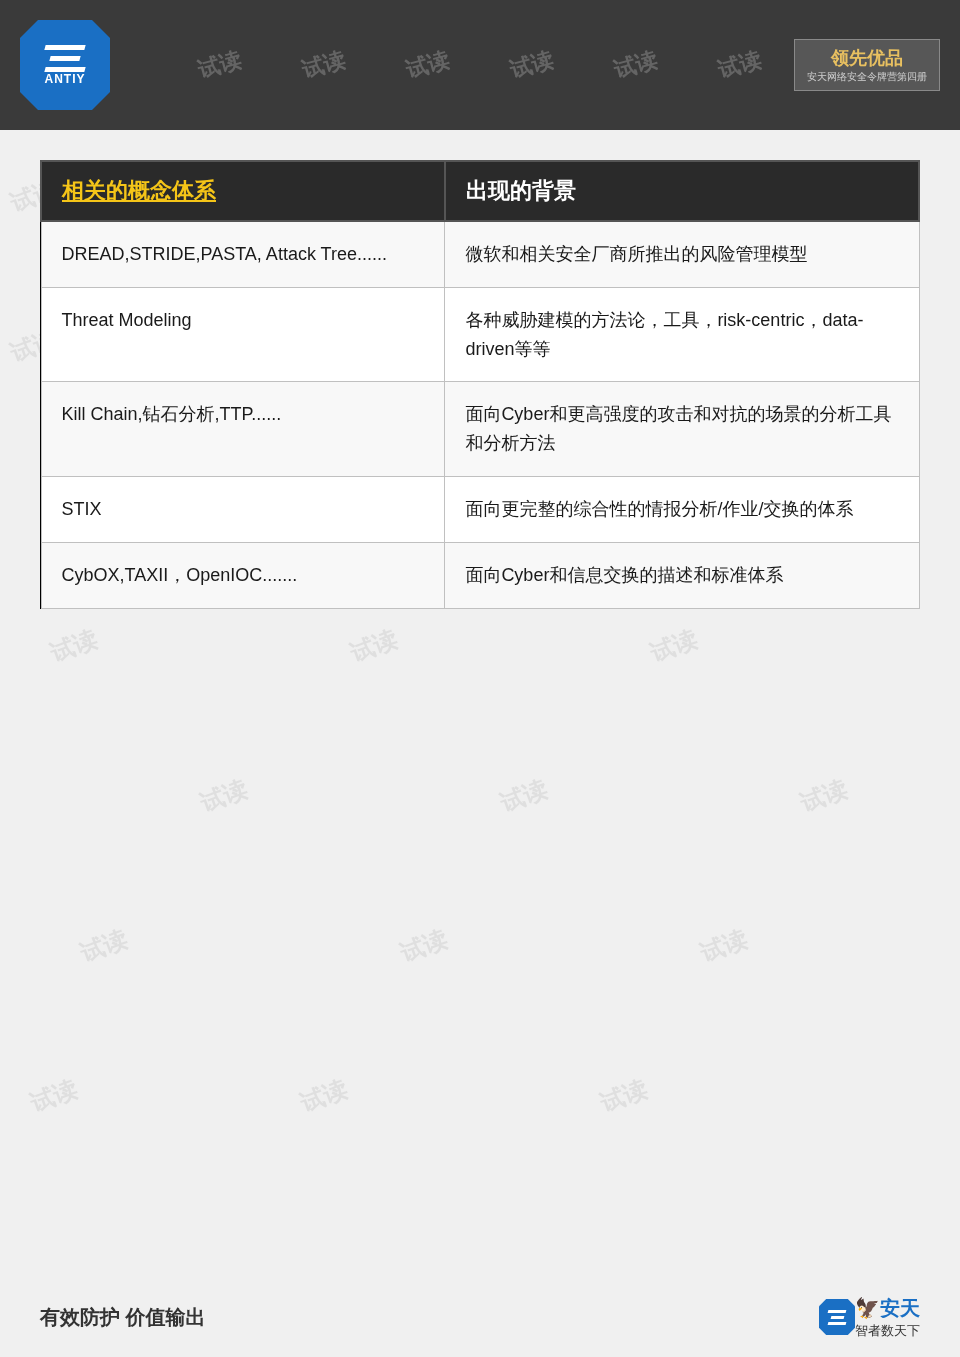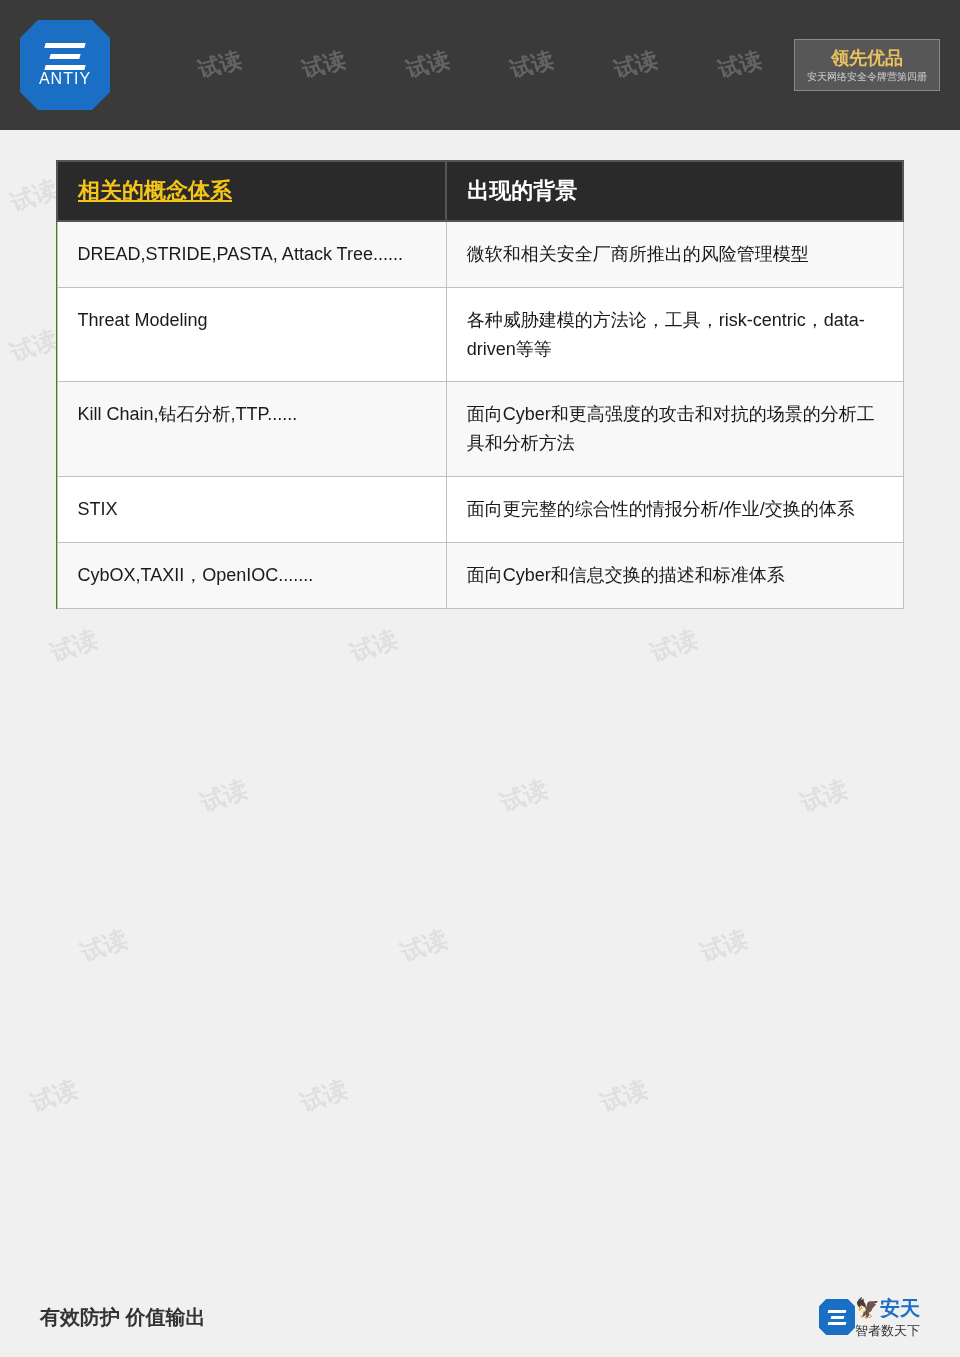--- a/index.html
+++ b/index.html
@@ -49,22 +49,22 @@
       transform: skewX(-15deg);
     }
 
     .logo-line:nth-child(2) {
       width: 30px;
       margin-left: 5px;
     }
 
     .logo-text-antiy {
       color: white;
-      font-size: 16px;
-      font-weight: normal;
+      font-size: 12px;
+      font-weight: bold;
       letter-spacing: 1px;
     }
 
     .watermark-container {
       position: absolute;
       top: 0; left: 0; right: 0; bottom: 0;
       display: flex;
       align-items: center;
       justify-content: center;
       gap: 60px;
@@ -95,22 +95,22 @@
       font-weight: bold;
     }
 
     .brand-sub {
       color: rgba(255,255,255,0.7);
       font-size: 10px;
     }
 
     
     .main-content {
-      background: #4d7c0f;
-      margin: 30px 56px;
+      background: #000000;
+      margin: 30px 40px;
       position: relative;
     }
 
     
     .concept-table {
       width: 100%;
       border-collapse: collapse;
       position: relative;
       z-index: 1;
     }

